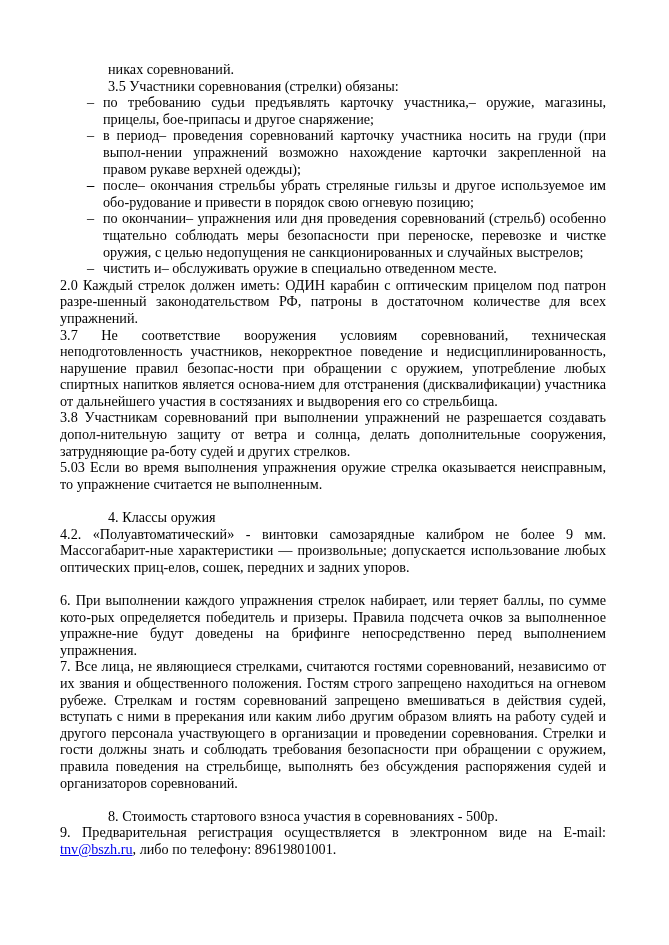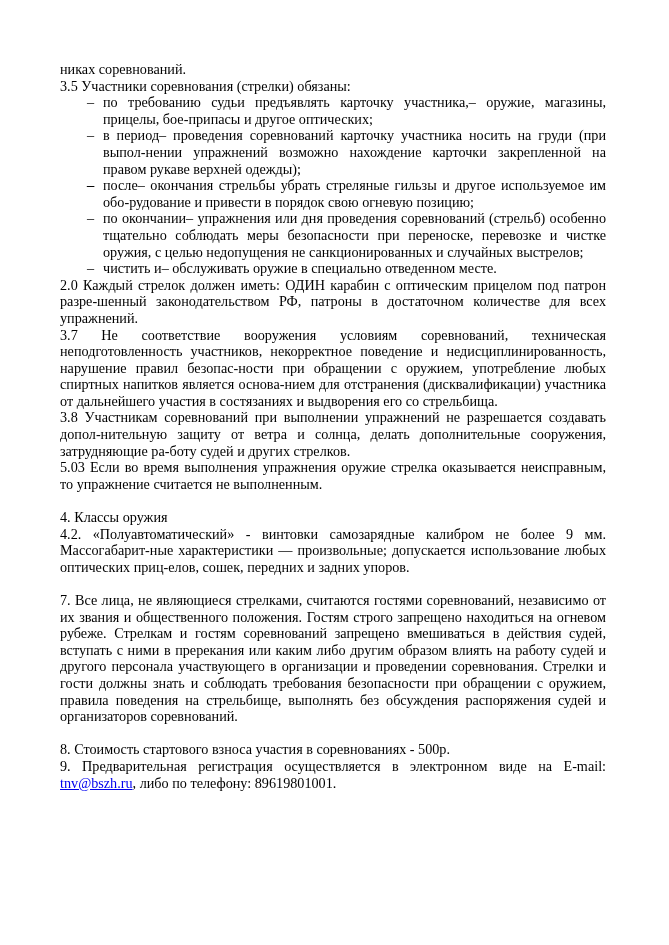--- a/index.html
+++ b/index.html
@@ -20,21 +20,21 @@
     .page {
       position: absolute;
       left: 60px;
       top: 61px;
       width: 546px;
     }
     p {
       margin: 0;
       text-align: justify;
     }
-    .left { text-align: left; }
+    .left { text-align: left; margin-left: 48px; }
     ul.dash {
       list-style: none;
       margin: 0;
       padding: 0;
     }
     ul.dash li {
       position: relative;
       padding-left: 43px;
       text-align: justify;
     }
@@ -53,41 +53,42 @@
 </head>
 <body>
 
 <div class="page">
 
   <p class="left">никах соревнований.</p>
 
   <p class="left">3.5 Участники соревнования (стрелки) обязаны:</p>
 
   <ul class="dash">
-    <li><span class="dash-mark">–</span><span>по требованию судьи предъявлять карточку участника,– оружие, магазины, прицелы, бое-припасы и другое оптических;</span></li>
+    <li><span class="dash-mark">–</span><span>по требованию судьи предъявлять карточку участника,– оружие, магазины, прицелы, бое-припасы и другое снаряжение;</span></li>
     <li><span class="dash-mark">–</span><span>в период– проведения соревнований карточку участника носить на груди (при выпол-нении упражнений возможно нахождение карточки закрепленной на правом рукаве верхней одежды);</span></li>
     <li><span class="dash-mark">–</span></li>
     <li><span class="dash-mark">–</span></li>
     <li><span class="dash-mark">–</span><span>после– окончания стрельбы убрать стреляные гильзы и другое используемое им обо-рудование и привести в порядок свою огневую позицию;</span></li>
     <li><span class="dash-mark">–</span><span>по окончании– упражнения или дня проведения соревнований (стрельб) особенно тщательно соблюдать меры безопасности при переноске, перевозке и чистке оружия, с целью недопущения не санкционированных и случайных выстрелов;</span></li>
     <li><span class="dash-mark">–</span><span>чистить и– обслуживать оружие в специально отведенном месте.</span></li>
   </ul>
 
   <p>2.0 Каждый стрелок должен иметь: ОДИН карабин с оптическим прицелом под патрон разре-шенный законодательством РФ, патроны в достаточном количестве для всех упражнений.</p>
   <p>3.7 Не соответствие вооружения условиям соревнований, техническая неподготовленность участников, некорректное поведение и недисциплинированность, нарушение правил безопас-ности при обращении с оружием, употребление любых спиртных напитков является основа-нием для отстранения (дисквалификации) участника от дальнейшего участия в состязаниях и выдворения его со стрельбища.</p>
   <p>3.8 Участникам соревнований при выполнении упражнений не разрешается создавать допол-нительную защиту от ветра и солнца, делать дополнительные сооружения, затрудняющие ра-боту судей и других стрелков.</p>
   <p>5.03 Если во время выполнения упражнения оружие стрелка оказывается неисправным, то упражнение считается не выполненным.</p>
 
   <div class="gap"></div>
 
   <p class="left"><b>4. Классы оружия</b></p>
   <p>4.2. «Полуавтоматический» - винтовки самозарядные калибром не более 9 мм. Массогабарит-ные характеристики — произвольные; допускается использование любых оптических приц-елов, сошек, передних и задних упоров.</p>
 
   <div class="gap"></div>
 
+  <p>6. При выполнении каждого упражнения стрелок набирает, или теряет баллы, по сумме кото-рых определяется победитель и призеры. Правила подсчета очков за выполненное упражне-ние будут доведены на брифинге непосредственно перед выполнением упражнения.</p>
   <p>7. Все лица, не являющиеся стрелками, считаются гостями соревнований, независимо от их звания и общественного положения. Гостям строго запрещено находиться на огневом рубеже. Стрелкам и гостям соревнований запрещено вмешиваться в действия судей, вступать с ними в пререкания или каким либо другим образом влиять на работу судей и другого персонала участвующего в организации и проведении соревнования. Стрелки и гости должны знать и соблюдать требования безопасности при обращении с оружием, правила поведения на стрельбище, выполнять без обсуждения распоряжения судей и организаторов соревнований.</p>
 
   <div class="gap"></div>
 
   <p class="left"><b>8. Стоимость</b><span> стартового взноса участия в соревнованиях - 500р.</span></p>
   <p><span>9. </span><b>Предварительная регистрация</b><span> осуществляется в электронном виде на E-mail: </span><a class="email">tnv@bszh.ru</a><span>, либо по телефону: 89619801001.</span></p>
 
 </div>
 
 </body></html>

